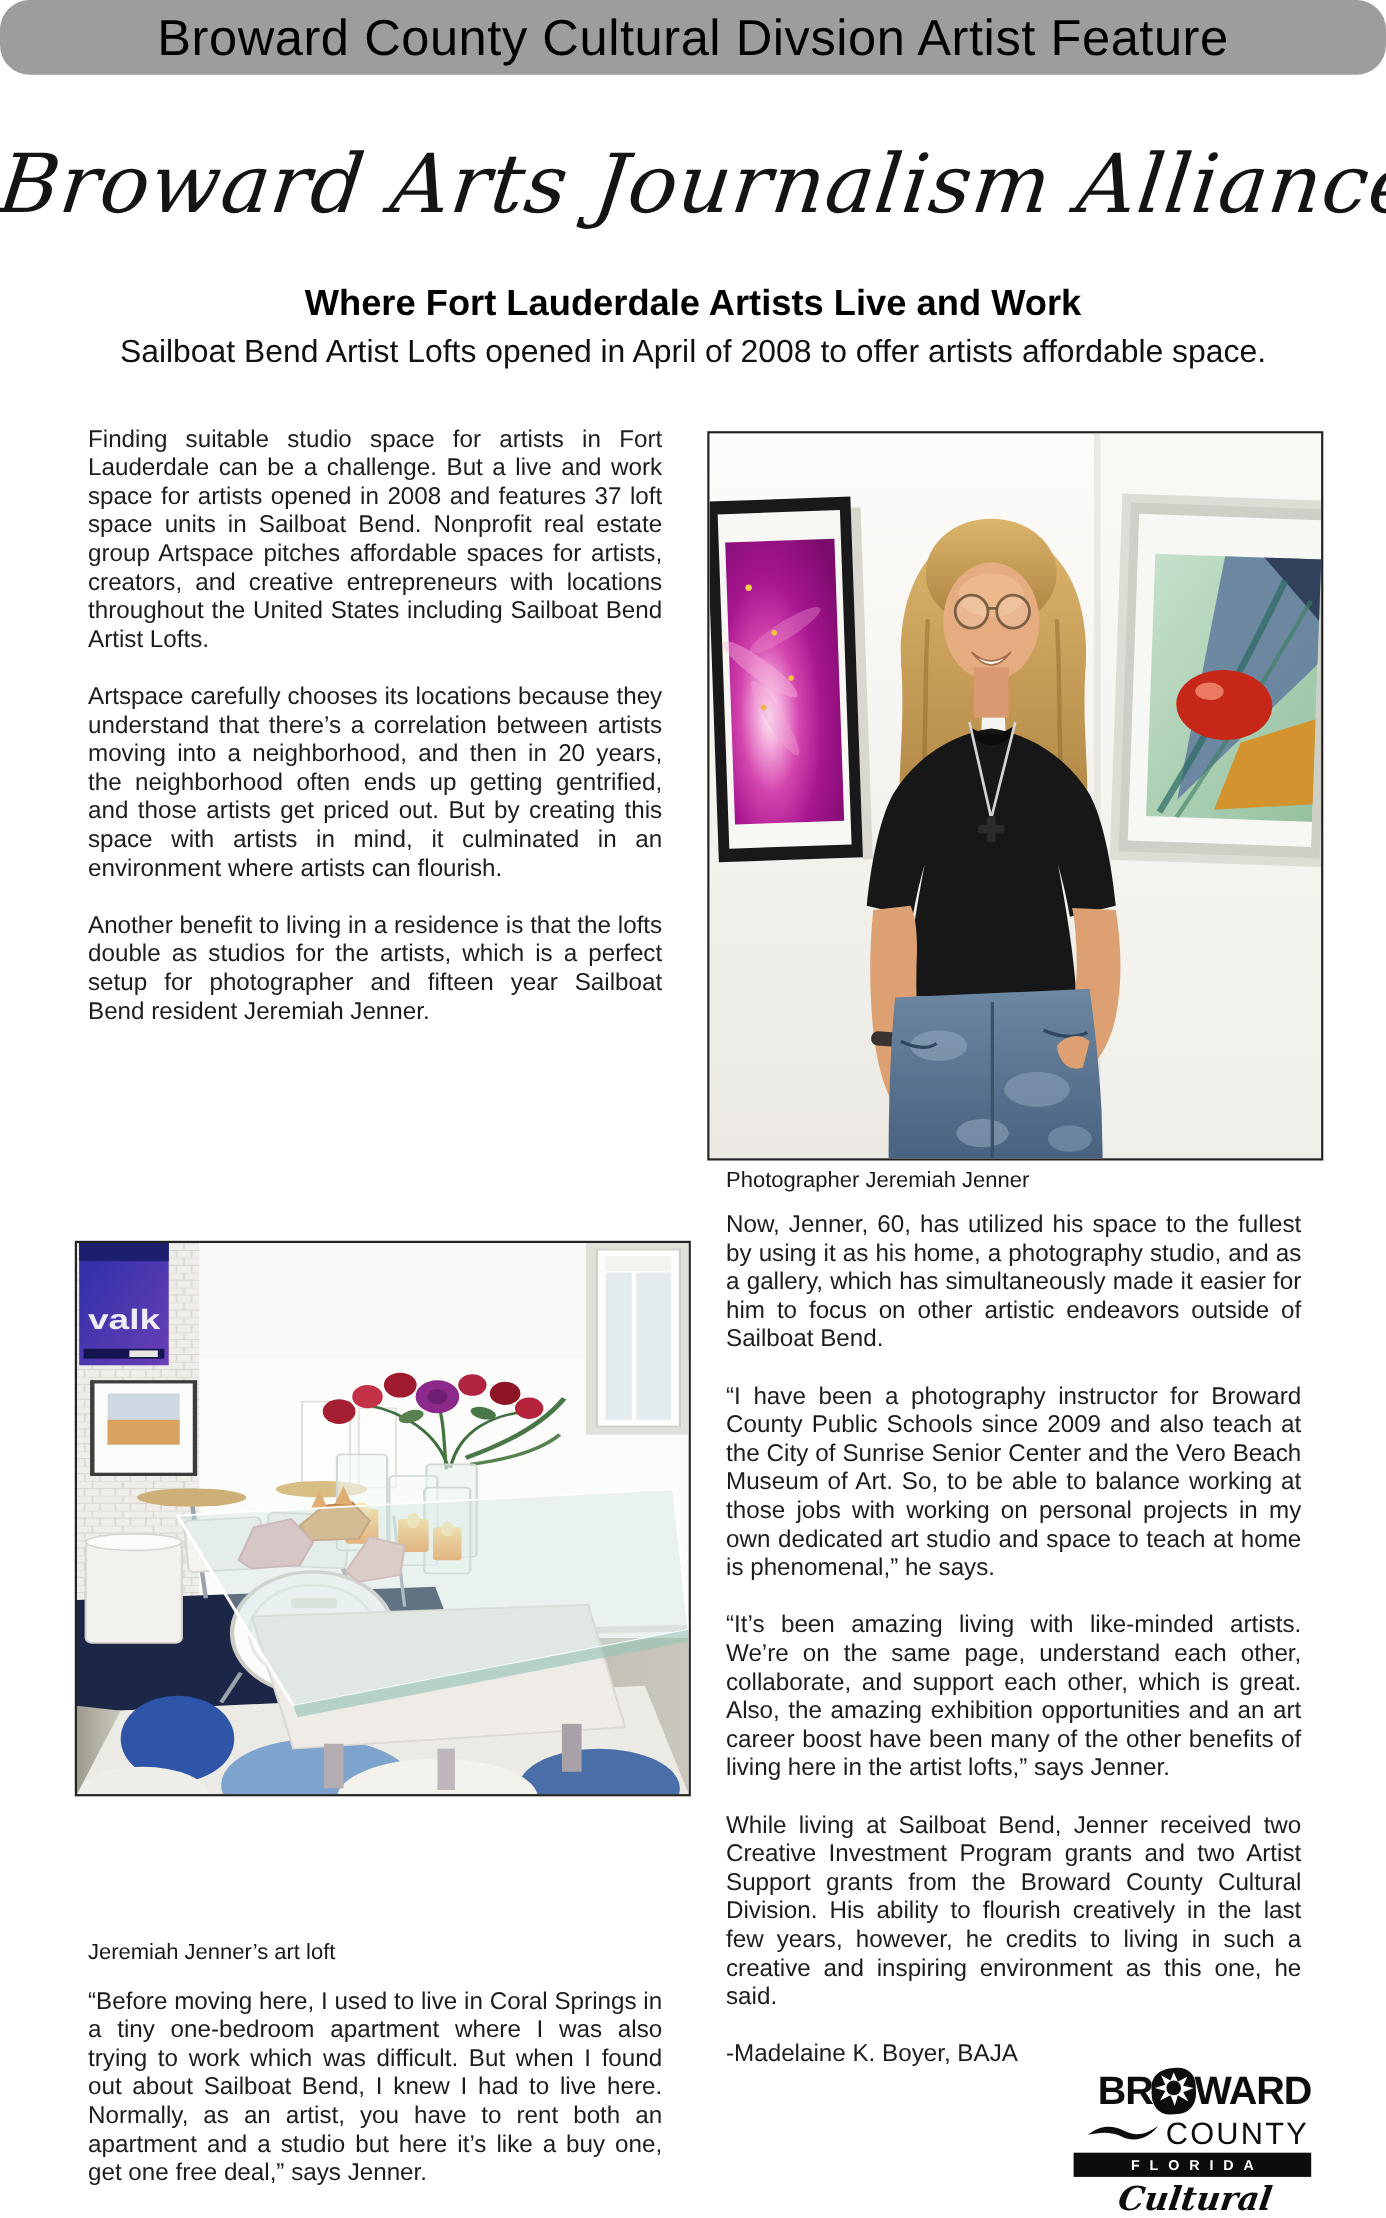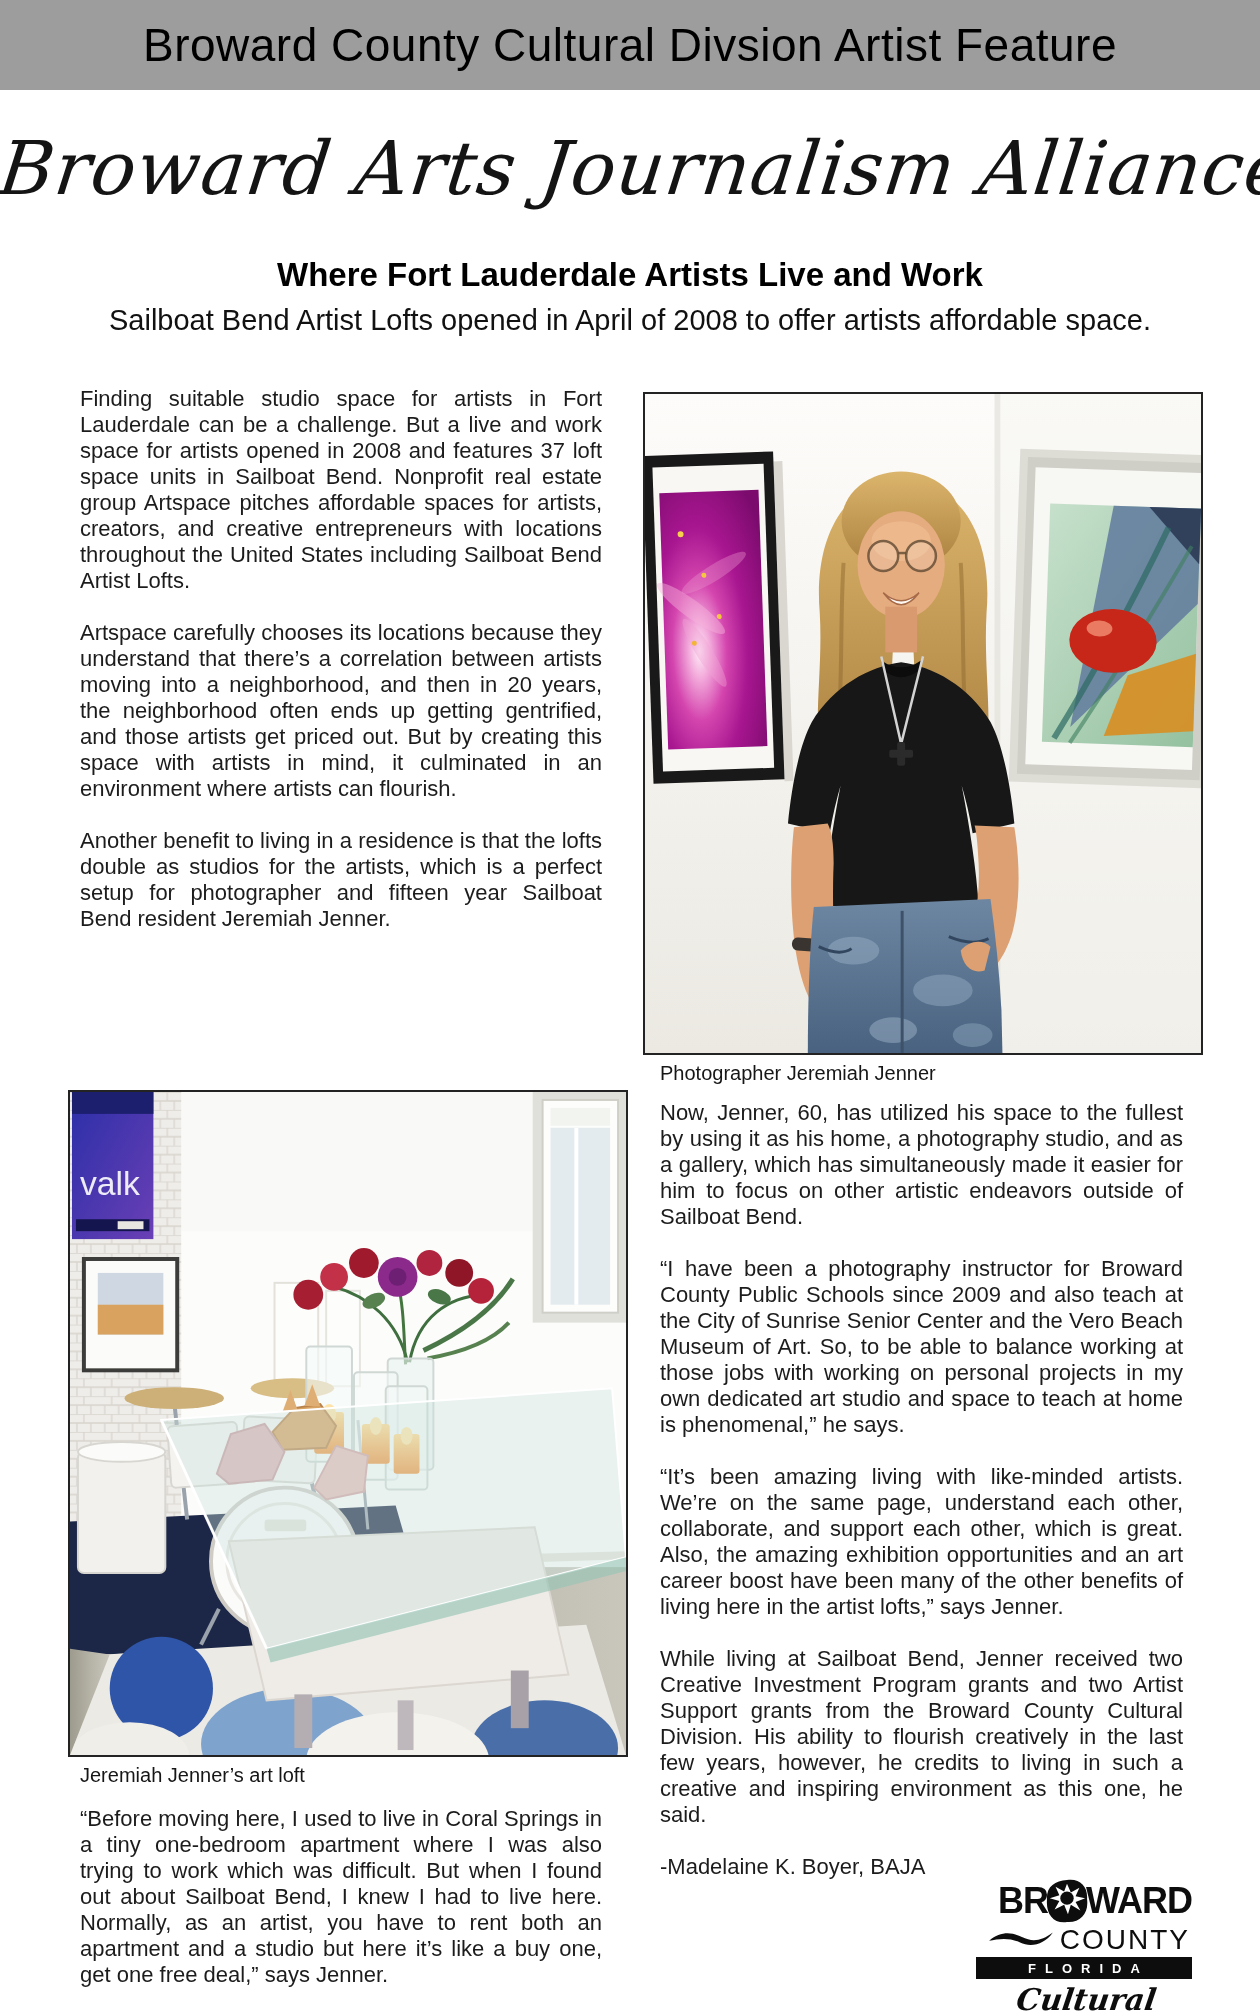--- a/index.html
+++ b/index.html
@@ -2,22 +2,22 @@
 <html><head>
 <meta charset="utf-8">
 <style>
   html,body{margin:0;padding:0;}
   body{
     width:1260px;height:2016px;position:relative;background:#ffffff;
     font-family:"Liberation Sans", sans-serif;color:#1c1c1c;overflow:hidden;
   }
   .abs{position:absolute;}
   
-  .header-bar{left:0;top:0;width:1260px;height:90px;background:#9d9d9d;
-    display:flex;align-items:center;justify-content:center;}
+  .header-bar{left:0;top:0;width:1260px;height:68px;background:#9d9d9d;
+    display:flex;align-items:center;justify-content:center;border-radius:27px;}
   .header-bar h1{margin:0;font-size:46px;font-weight:400;color:#000;letter-spacing:.5px;}
   
   .masthead{left:0;top:88px;width:1260px;height:160px;text-align:center;
     font-family:"DejaVu Serif", serif;font-style:italic;font-weight:400;
     font-size:74px;line-height:160px;color:#141414;transform:skewX(-7deg);
     letter-spacing:1px;white-space:nowrap;}
   .headline{left:0;top:256px;width:1260px;text-align:center;font-size:33px;
     font-weight:bold;color:#000;}
   .subheadline{left:0;top:304px;width:1260px;text-align:center;font-size:29px;color:#111;}
   
@@ -155,21 +155,21 @@
 <div class="abs caption" style="left:660px;top:1062px;width:523px;">Photographer Jeremiah Jenner</div>
 
 <div class="abs col" style="left:660px;top:1100px;width:523px;">
   <p>Now, Jenner, 60, has utilized his space to the fullest by using it as his home, a photography studio, and as a gallery, which has simultaneously made it easier for him to focus on other artistic endeavors outside of Sailboat Bend.</p>
   <p>“I have been a photography instructor for Broward County Public Schools since 2009 and also teach at the City of Sunrise Senior Center and the Vero Beach Museum of Art. So, to be able to balance working at those jobs with working on personal projects in my own dedicated art studio and space to teach at home is phenomenal,” he says.</p>
   <p>“It’s been amazing living with like-minded artists. We’re on the same page, understand each other, collaborate, and support each other, which is great. Also, the amazing exhibition opportunities and an art career boost have been many of the other benefits of living here in the artist lofts,” says Jenner.</p>
   <p>While living at Sailboat Bend, Jenner received two Creative Investment Program grants and two Artist Support grants from the Broward County Cultural Division. His ability to flourish creatively in the last few years, however, he credits to living in such a creative and inspiring environment as this one, he said.</p>
   <p class="byline">-Madelaine K. Boyer, BAJA</p>
 </div>
 
-<div class="abs photo" style="left:68px;top:1090px;width:560px;height:667px;">
+<div class="abs photo" style="left:68px;top:1128px;width:560px;height:505px;font-weight:bold;">
   <svg viewBox="0 0 560 667" preserveAspectRatio="none">
     <defs>
       <linearGradient id="floorG" x1="0" y1="0" x2="1" y2="0">
         <stop offset="0" stop-color="#9d9b8d"></stop>
           <stop offset="0.5" stop-color="#b5b2a6"></stop>
         <stop offset="1" stop-color="#c9c6bc"></stop>
       </linearGradient>
       <linearGradient id="posterG" x1="0" y1="0" x2="1" y2="1">
         <stop offset="0" stop-color="#2b2fa8"></stop>
           <stop offset="1" stop-color="#6a3fb5"></stop>

